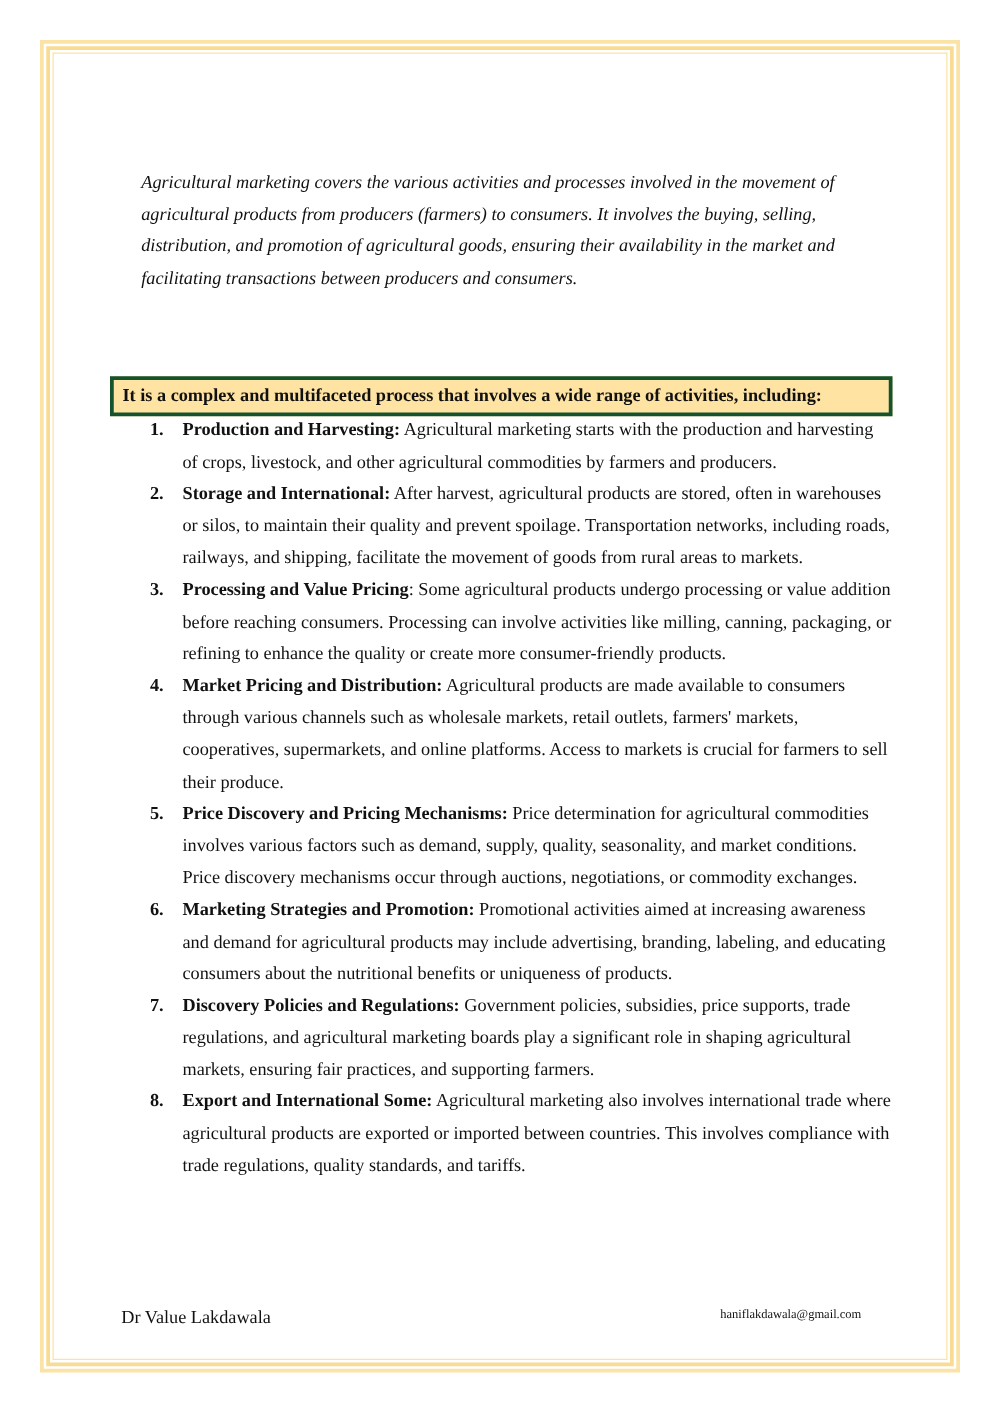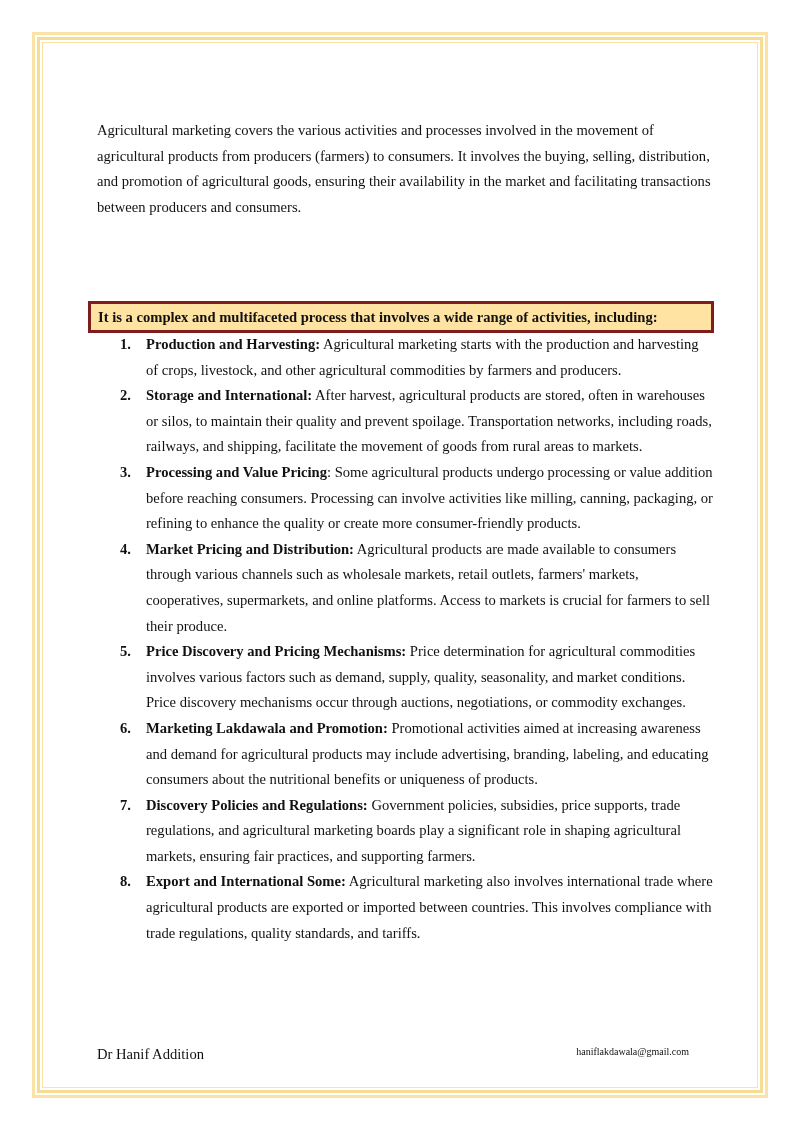--- a/index.html
+++ b/index.html
@@ -5,23 +5,23 @@
   html, body { margin: 0; padding: 0; background: #ffffff; }
   body { width: 800px; height: 1131px; position: relative; overflow: hidden;
          font-family: "Liberation Serif", serif; color: #111; }
   .frame-outer { position: absolute; left: 32px; top: 32px; width: 736px; height: 1066px;
                  box-sizing: border-box; border: 3px solid #fbe3a6; }
   .frame-mid { position: absolute; left: 37px; top: 37px; width: 726px; height: 1056px;
                box-sizing: border-box; border: 3px solid #f9dc94; }
   .frame-inner { position: absolute; left: 42px; top: 42px; width: 716px; height: 1046px;
                  box-sizing: border-box; border: 1px solid #fbe3a6; }
   .content { position: absolute; left: 97px; top: 118px; width: 616px; font-size: 14.6px; line-height: 25.6px; }
-  .content p { margin: 0; }
+  .content p { margin: 16px; font-style: italic; }
   .callout { position: absolute; left: 88px; top: 301px; width: 626px; height: 32px; box-sizing: border-box;
-             background: #fee3a2; border: 3px solid #7f1d1d; padding: 1px 0 0 7px;
+             background: #fee3a2; border: 3px solid #14532d; padding: 1px 0 0 7px;
              font-weight: bold; font-size: 14.6px; line-height: 24px; }
   .list { position: absolute; left: 97px; top: 332px; width: 616px; margin: 0; padding: 0; list-style: none;
           font-size: 14.6px; line-height: 25.6px; }
   .list li { position: relative; padding-left: 49px; }
   .list .num { position: absolute; left: 23px; top: 0; font-weight: bold; }
   .list .term { font-weight: bold; }
   .footer-left { position: absolute; left: 97px; top: 1046px; font-size: 14.6px; }
   .footer-right { position: absolute; right: 111px; top: 1046px; font-size: 10px; }
 </style>
 </head>
@@ -36,19 +36,19 @@
 </div>
 
 <div class="callout">It is a complex and multifaceted process that involves a wide range of activities, including:</div>
 
 <ol class="list">
   <li><span class="num">1.</span><span class="term">Production and Harvesting:</span><span> Agricultural marketing starts with the production and harvesting of crops, livestock, and other agricultural commodities by farmers and producers.</span></li>
   <li><span class="num">2.</span><span class="term">Storage and International:</span><span> After harvest, agricultural products are stored, often in warehouses or silos, to maintain their quality and prevent spoilage. Transportation networks, including roads, railways, and shipping, facilitate the movement of goods from rural areas to markets.</span></li>
   <li><span class="num">3.</span><span class="term">Processing and Value Pricing</span><span>: Some agricultural products undergo processing or value addition before reaching consumers. Processing can involve activities like milling, canning, packaging, or refining to enhance the quality or create more consumer-friendly products.</span></li>
   <li><span class="num">4.</span><span class="term">Market Pricing and Distribution:</span><span> Agricultural products are made available to consumers through various channels such as wholesale markets, retail outlets, farmers' markets, cooperatives, supermarkets, and online platforms. Access to markets is crucial for farmers to sell their produce.</span></li>
   <li><span class="num">5.</span><span class="term">Price Discovery and Pricing Mechanisms:</span><span> Price determination for agricultural commodities involves various factors such as demand, supply, quality, seasonality, and market conditions. Price discovery mechanisms occur through auctions, negotiations, or commodity exchanges.</span></li>
-  <li><span class="num">6.</span><span class="term">Marketing Lakdawala and Promotion:</span><span> Promotional activities aimed at increasing awareness and demand for agricultural products may include advertising, branding, labeling, and educating consumers about the nutritional benefits or uniqueness of products.</span></li>
+  <li><span class="num">6.</span><span class="term">Marketing Strategies and Promotion:</span><span> Promotional activities aimed at increasing awareness and demand for agricultural products may include advertising, branding, labeling, and educating consumers about the nutritional benefits or uniqueness of products.</span></li>
   <li><span class="num">7.</span><span class="term">Discovery Policies and Regulations:</span><span> Government policies, subsidies, price supports, trade regulations, and agricultural marketing boards play a significant role in shaping agricultural markets, ensuring fair practices, and supporting farmers.</span></li>
   <li><span class="num">8.</span><span class="term">Export and International Some:</span><span> Agricultural marketing also involves international trade where agricultural products are exported or imported between countries. This involves compliance with trade regulations, quality standards, and tariffs.</span></li>
 </ol>
 
-<div class="footer-left">Dr Hanif Addition</div>
+<div class="footer-left">Dr Value Lakdawala</div>
 <div class="footer-right">haniflakdawala@gmail.com</div>
 
 </body></html>

